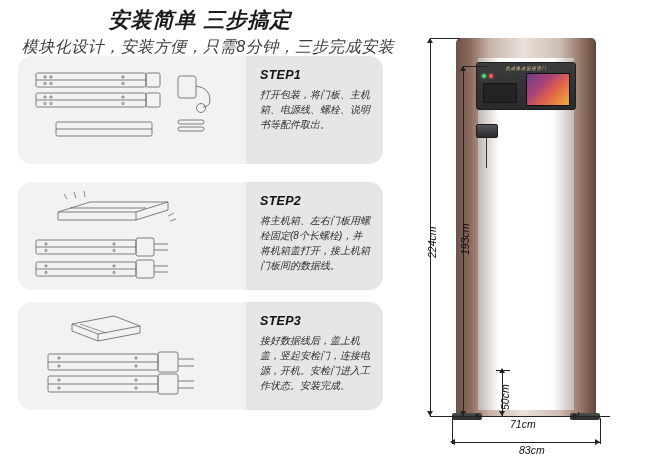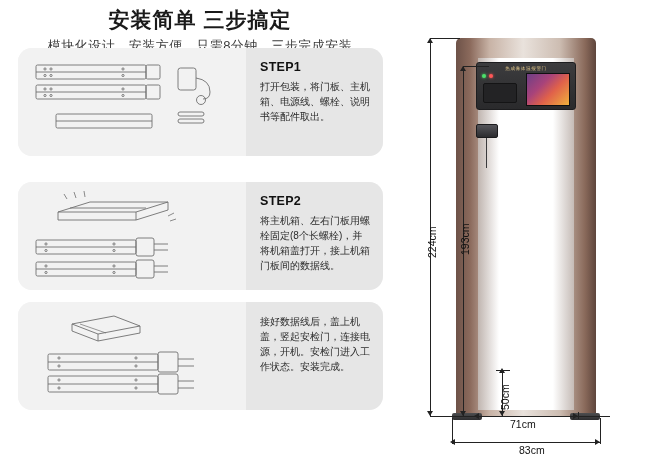--- a/index.html
+++ b/index.html
@@ -6,55 +6,55 @@
   html, body { margin: 0; padding: 0; }
   body {
     width: 649px;
     height: 467px;
     background: #ffffff;
     font-family: "Liberation Sans", sans-serif;
     color: #231f20;
     overflow: hidden;
     position: relative;
   }
-  .page { position: relative; width: 594px; height: 467px; }
+  .page { position: relative; width: 594px; height: 467px; font-style: italic; }
 
   
   .title {
     position: absolute;
     left: 0; top: 6px;
     width: 400px;
     text-align: center;
     font-size: 21px;
     font-weight: bold;
     letter-spacing: 1px;
     color: #1a1a1a;
   }
   .subtitle {
     position: absolute;
-    left: 0; top: 37px;
+    left: 8px; top: 37px;
     width: 400px;
     text-align: center;
-    font-size: 13px;
+    font-size: 16px;
     color: #3a3a3a;
     letter-spacing: 0.5px;
   }
 
   
   .step-card {
     position: absolute;
     left: 18px;
     width: 365px;
     height: 108px;
     border-radius: 14px;
     overflow: hidden;
     background: #f2f2f2;
     display: flex;
   }
-  #step-1 { top: 48px; justify-content: space-between; }
+  #step-1 { top: 56px; justify-content: space-between; }
   #step-2 { top: 182px; justify-content: flex-end; }
   #step-3 { top: 302px; }
 
   .step-illustration {
     width: 228px;
     height: 100%;
     background: #f2f2f2;
     position: relative;
   }
   .step-text {
@@ -295,20 +295,21 @@
           <circle cx="41" cy="78" r="1.1"></circle>
             <circle cx="41" cy="86" r="1.1"></circle>
           <circle cx="118" cy="78" r="1.1"></circle>
             <circle cx="118" cy="86" r="1.1"></circle>
           <rect x="140" y="72" width="20" height="20" rx="2"></rect>
           <path d="M160 79 L176 79 M160 86 L176 86"></path>
         </g>
       </svg>
     </div>
     <div class="step-text">
+      <div class="step-label">STEP3</div>
       <div class="step-desc">接好数据线后，盖上机盖，竖起安检门，连接电源，开机。安检门进入工作状态。安装完成。</div>
     </div>
   </div>
 
   <div class="machine-wrap">
 
     <div class="machine-photo">
       <div class="gate-outer"></div>
       <div class="gate-inner"></div>
       <div class="gate-inner-shadow"></div>

